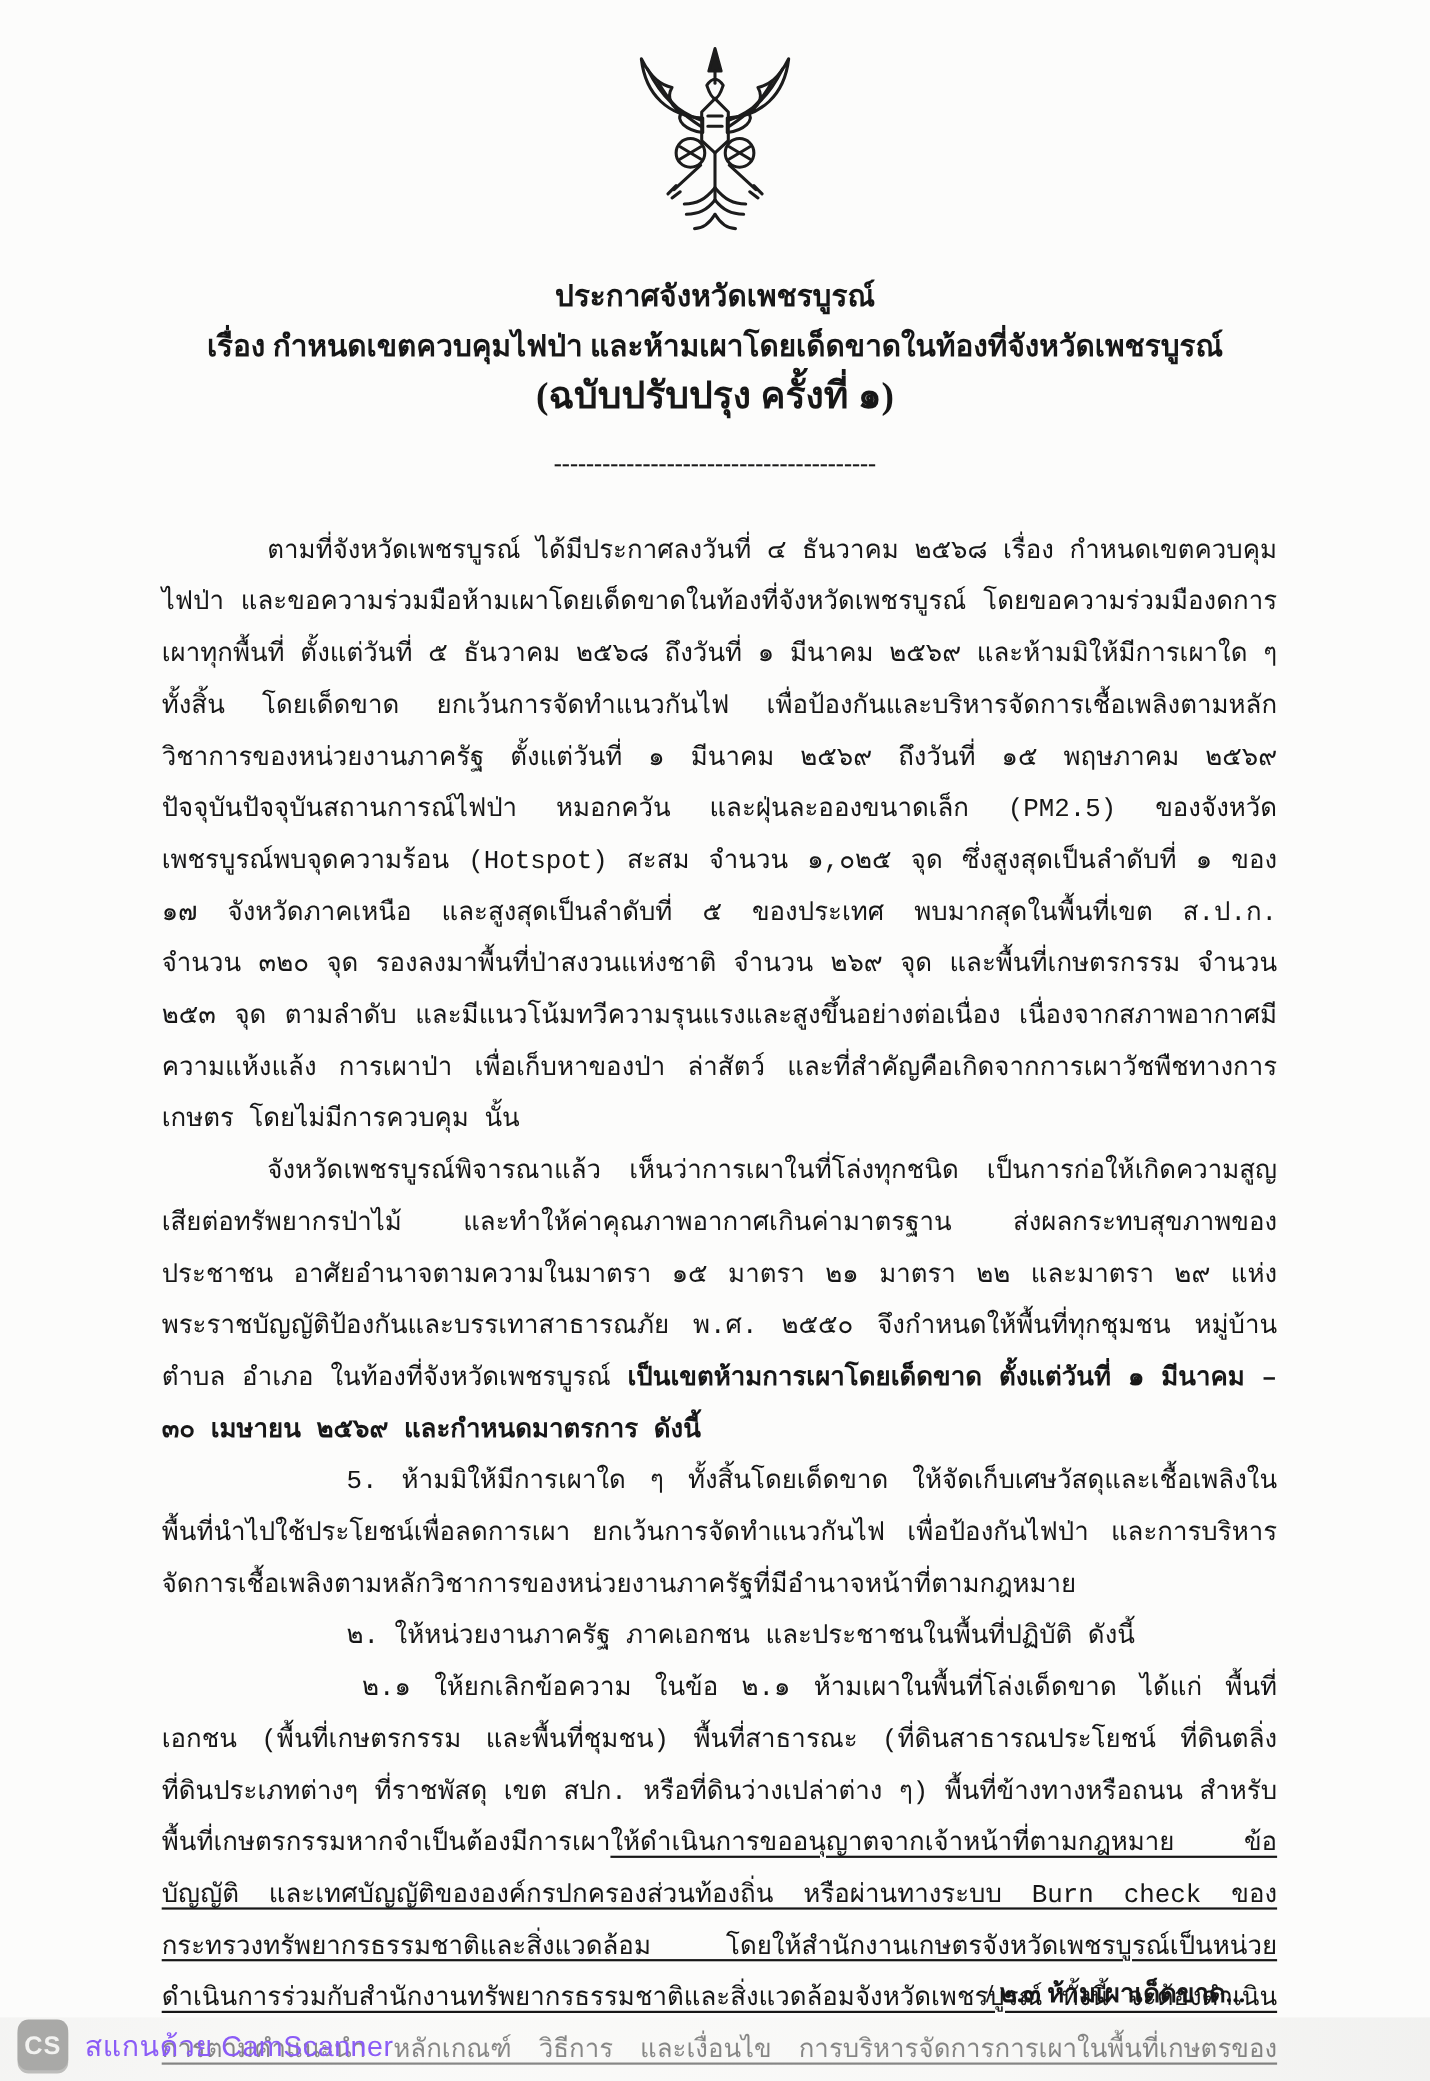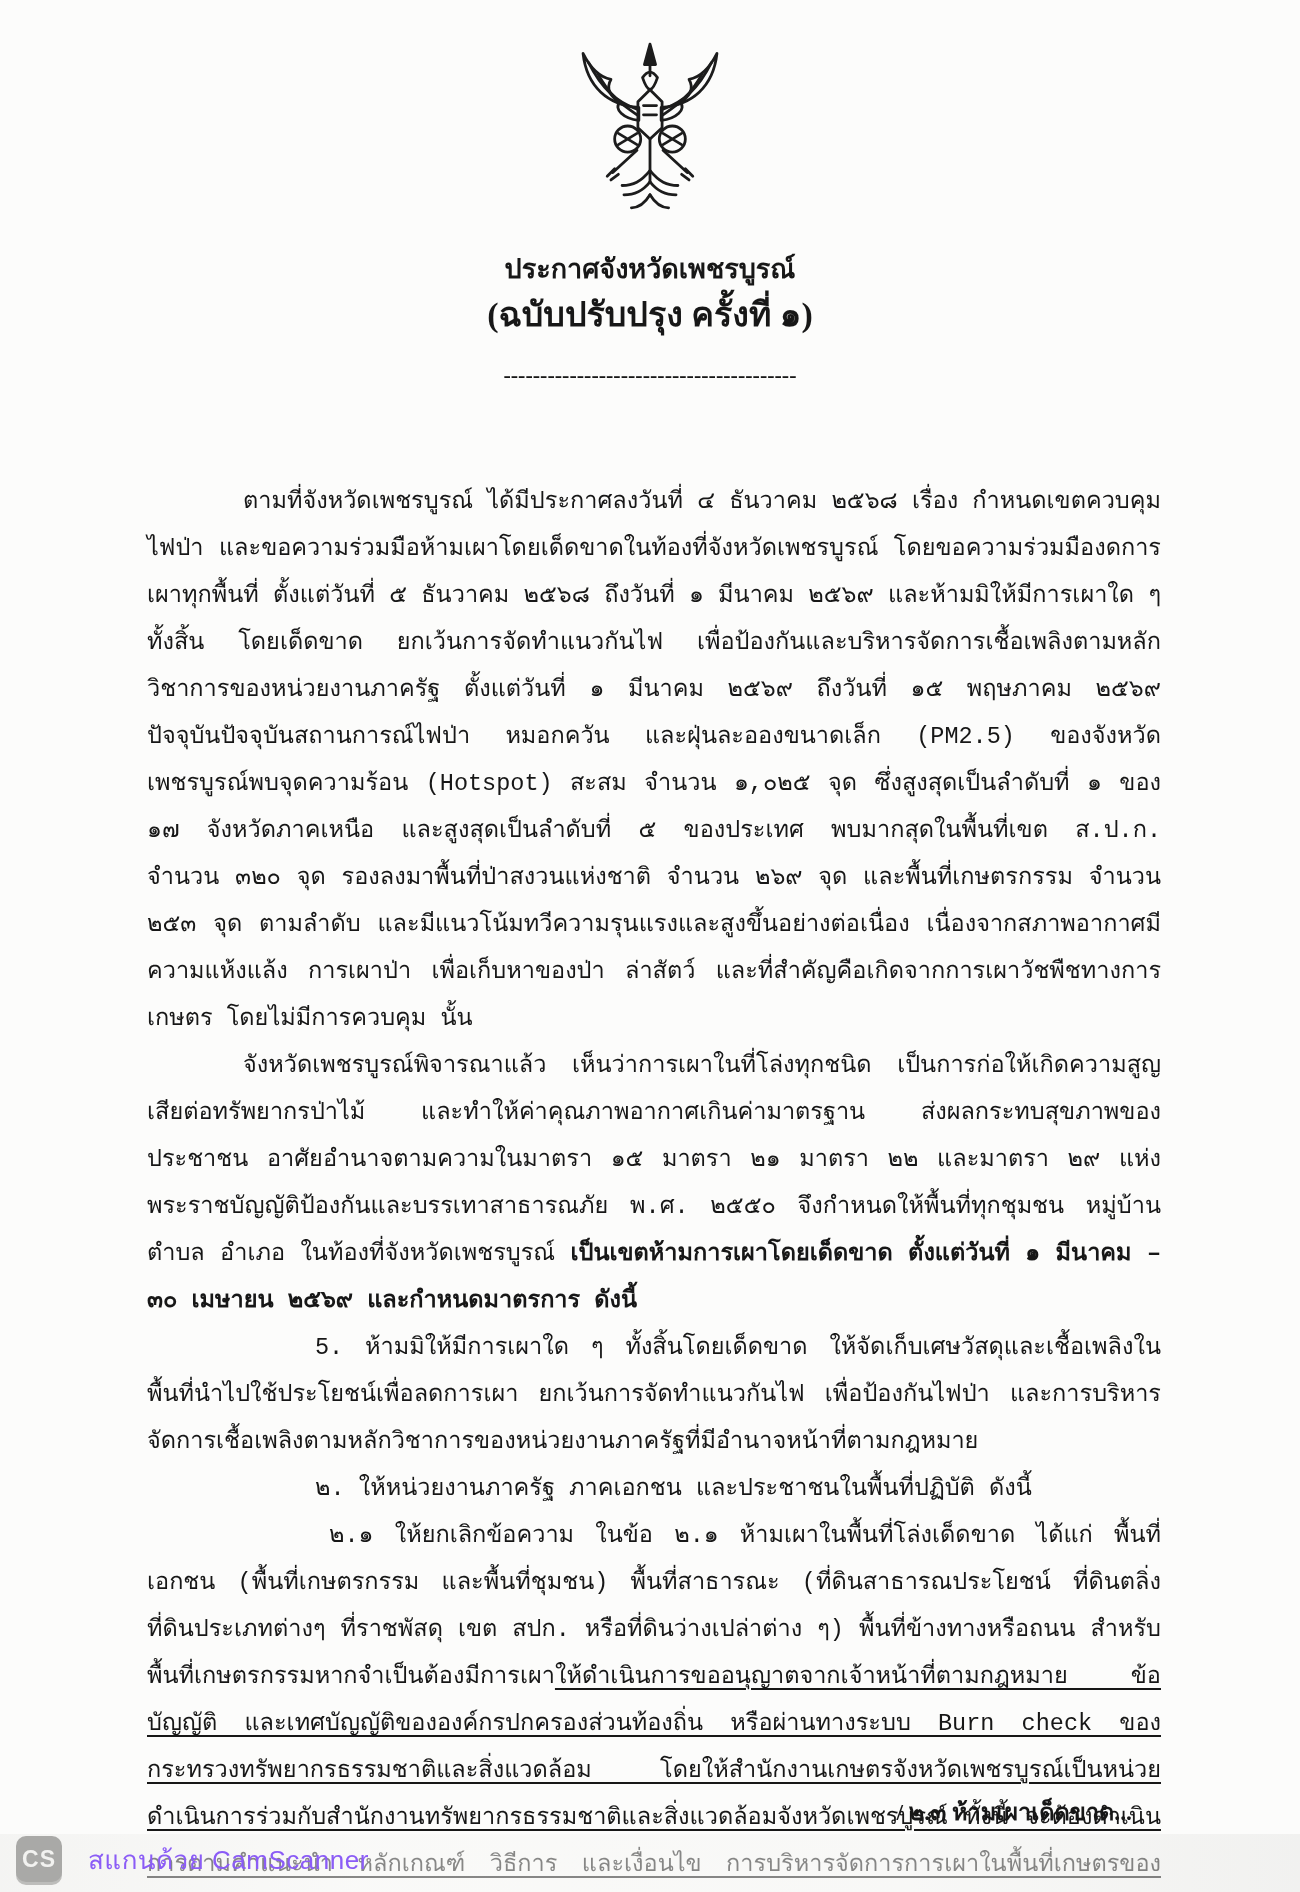--- a/index.html
+++ b/index.html
@@ -73,21 +73,21 @@
     font-size: 23.5px;
     font-weight: 600;
   }
 
   .watermark {
     position: absolute;
     left: 16px;
     bottom: 10px;
     display: flex;
     align-items: center;
-    gap: 26px;
+    gap: 15px;
     z-index: 2;
     font-family: "Liberation Sans", "DejaVu Sans", sans-serif;
   }
   .cs-badge {
     width: 46px;
     height: 46px;
     background: #a9a9a7;
     border-radius: 10px;
     display: flex;
     align-items: center;
@@ -143,20 +143,21 @@
         <path d="M100 166 C106 176 112 180 120 180"></path>
 
         <path d="M86 118 L60 142 M62 138 L54 146 M66 144 L58 150"></path>
         <path d="M114 118 L140 142 M138 138 L146 146 M134 144 L142 150"></path>
       </g>
     </svg>
   </div>
 
   <div class="heading">
     <div>ประกาศจังหวัดเพชรบูรณ์</div>
+    <div>เรื่อง กำหนดเขตควบคุมไฟป่า และห้ามเผาโดยเด็ดขาดในท้องที่จังหวัดเพชรบูรณ์</div>
     <div class="revision">(ฉบับปรับปรุง ครั้งที่ ๑)</div>
     <div class="divider">----------------------------------------</div>
   </div>
 
   <div class="content">
     <p class="indent-1">ตามที่จังหวัดเพชรบูรณ์ ได้มีประกาศลงวันที่ ๔ ธันวาคม ๒๕๖๘ เรื่อง กำหนดเขตควบคุมไฟป่า และขอความร่วมมือห้ามเผาโดยเด็ดขาดในท้องที่จังหวัดเพชรบูรณ์ โดยขอความร่วมมืองดการเผาทุกพื้นที่ ตั้งแต่วันที่ ๕ ธันวาคม ๒๕๖๘ ถึงวันที่ ๑ มีนาคม ๒๕๖๙ และห้ามมิให้มีการเผาใด ๆ ทั้งสิ้น โดยเด็ดขาด ยกเว้นการจัดทำแนวกันไฟ เพื่อป้องกันและบริหารจัดการเชื้อเพลิงตามหลักวิชาการของหน่วยงานภาครัฐ ตั้งแต่วันที่ ๑ มีนาคม ๒๕๖๙ ถึงวันที่ ๑๕ พฤษภาคม ๒๕๖๙ ปัจจุบันปัจจุบันสถานการณ์ไฟป่า หมอกควัน และฝุ่นละอองขนาดเล็ก (PM2.5) ของจังหวัดเพชรบูรณ์พบจุดความร้อน (Hotspot) สะสม จำนวน ๑,๐๒๕ จุด ซึ่งสูงสุดเป็นลำดับที่ ๑ ของ ๑๗ จังหวัดภาคเหนือ และสูงสุดเป็นลำดับที่ ๕ ของประเทศ พบมากสุดในพื้นที่เขต ส.ป.ก. จำนวน ๓๒๐ จุด รองลงมาพื้นที่ป่าสงวนแห่งชาติ จำนวน ๒๖๙ จุด และพื้นที่เกษตรกรรม จำนวน ๒๕๓ จุด ตามลำดับ และมีแนวโน้มทวีความรุนแรงและสูงขึ้นอย่างต่อเนื่อง เนื่องจากสภาพอากาศมีความแห้งแล้ง การเผาป่า เพื่อเก็บหาของป่า ล่าสัตว์ และที่สำคัญคือเกิดจากการเผาวัชพืชทางการเกษตร โดยไม่มีการควบคุม นั้น</p>
     <p class="indent-1"><span>จังหวัดเพชรบูรณ์พิจารณาแล้ว เห็นว่าการเผาในที่โล่งทุกชนิด เป็นการก่อให้เกิดความสูญเสียต่อทรัพยากรป่าไม้ และทำให้ค่าคุณภาพอากาศเกินค่ามาตรฐาน ส่งผลกระทบสุขภาพของประชาชน อาศัยอำนาจตามความในมาตรา ๑๕ มาตรา ๒๑ มาตรา ๒๒ และมาตรา ๒๙ แห่งพระราชบัญญัติป้องกันและบรรเทาสาธารณภัย พ.ศ. ๒๕๕๐ จึงกำหนดให้พื้นที่ทุกชุมชน หมู่บ้าน ตำบล อำเภอ ในท้องที่จังหวัดเพชรบูรณ์ </span><span class="bold">เป็นเขตห้ามการเผาโดยเด็ดขาด ตั้งแต่วันที่ ๑ มีนาคม – ๓๐ เมษายน ๒๕๖๙ และกำหนดมาตรการ ดังนี้</span></p>
     <p class="indent-2">5. ห้ามมิให้มีการเผาใด ๆ ทั้งสิ้นโดยเด็ดขาด ให้จัดเก็บเศษวัสดุและเชื้อเพลิงในพื้นที่นำไปใช้ประโยชน์เพื่อลดการเผา ยกเว้นการจัดทำแนวกันไฟ เพื่อป้องกันไฟป่า และการบริหารจัดการเชื้อเพลิงตามหลักวิชาการของหน่วยงานภาครัฐที่มีอำนาจหน้าที่ตามกฎหมาย</p>
     <p class="indent-2">๒. ให้หน่วยงานภาครัฐ ภาคเอกชน และประชาชนในพื้นที่ปฏิบัติ ดังนี้</p>
     <p class="indent-3"><span>๒.๑ ให้ยกเลิกข้อความ ในข้อ ๒.๑ ห้ามเผาในพื้นที่โล่งเด็ดขาด ได้แก่ พื้นที่เอกชน (พื้นที่เกษตรกรรม และพื้นที่ชุมชน) พื้นที่สาธารณะ (ที่ดินสาธารณประโยชน์ ที่ดินตลิ่ง ที่ดินประเภทต่างๆ ที่ราชพัสดุ เขต สปก. หรือที่ดินว่างเปล่าต่าง ๆ) พื้นที่ข้างทางหรือถนน สำหรับพื้นที่เกษตรกรรมหากจำเป็นต้องมีการเผา</span><span class="uline">ให้ดำเนินการขออนุญาตจากเจ้าหน้าที่ตามกฎหมาย ข้อบัญญัติ และเทศบัญญัติขององค์กรปกครองส่วนท้องถิ่น หรือผ่านทางระบบ Burn check ของกระทรวงทรัพยากรธรรมชาติและสิ่งแวดล้อม โดยให้สำนักงานเกษตรจังหวัดเพชรบูรณ์เป็นหน่วยดำเนินการร่วมกับสำนักงานทรัพยากรธรรมชาติและสิ่งแวดล้อมจังหวัดเพชรบูรณ์ ทั้งนี้ จะต้องดำเนินการตามคำแนะนำ หลักเกณฑ์ วิธีการ และเงื่อนไข การบริหารจัดการการเผาในพื้นที่เกษตรของกระทรวงเกษตรและสหกรณ์</span><span> ตามประกาศจังหวัดเพชรบูรณ์ เรื่อง กำหนดเขตควบคุมไฟป่า และขอความร่วมมือห้ามเผาโดยเด็ดขาดในท้องที่จังหวัดเพชรบูรณ์ ลงวันที่ ๔ ธันวาคม ๒๕๖๘ โดยให้ถือปฏิบัติตามประกาศฉบับนี้แทน</span></p>

